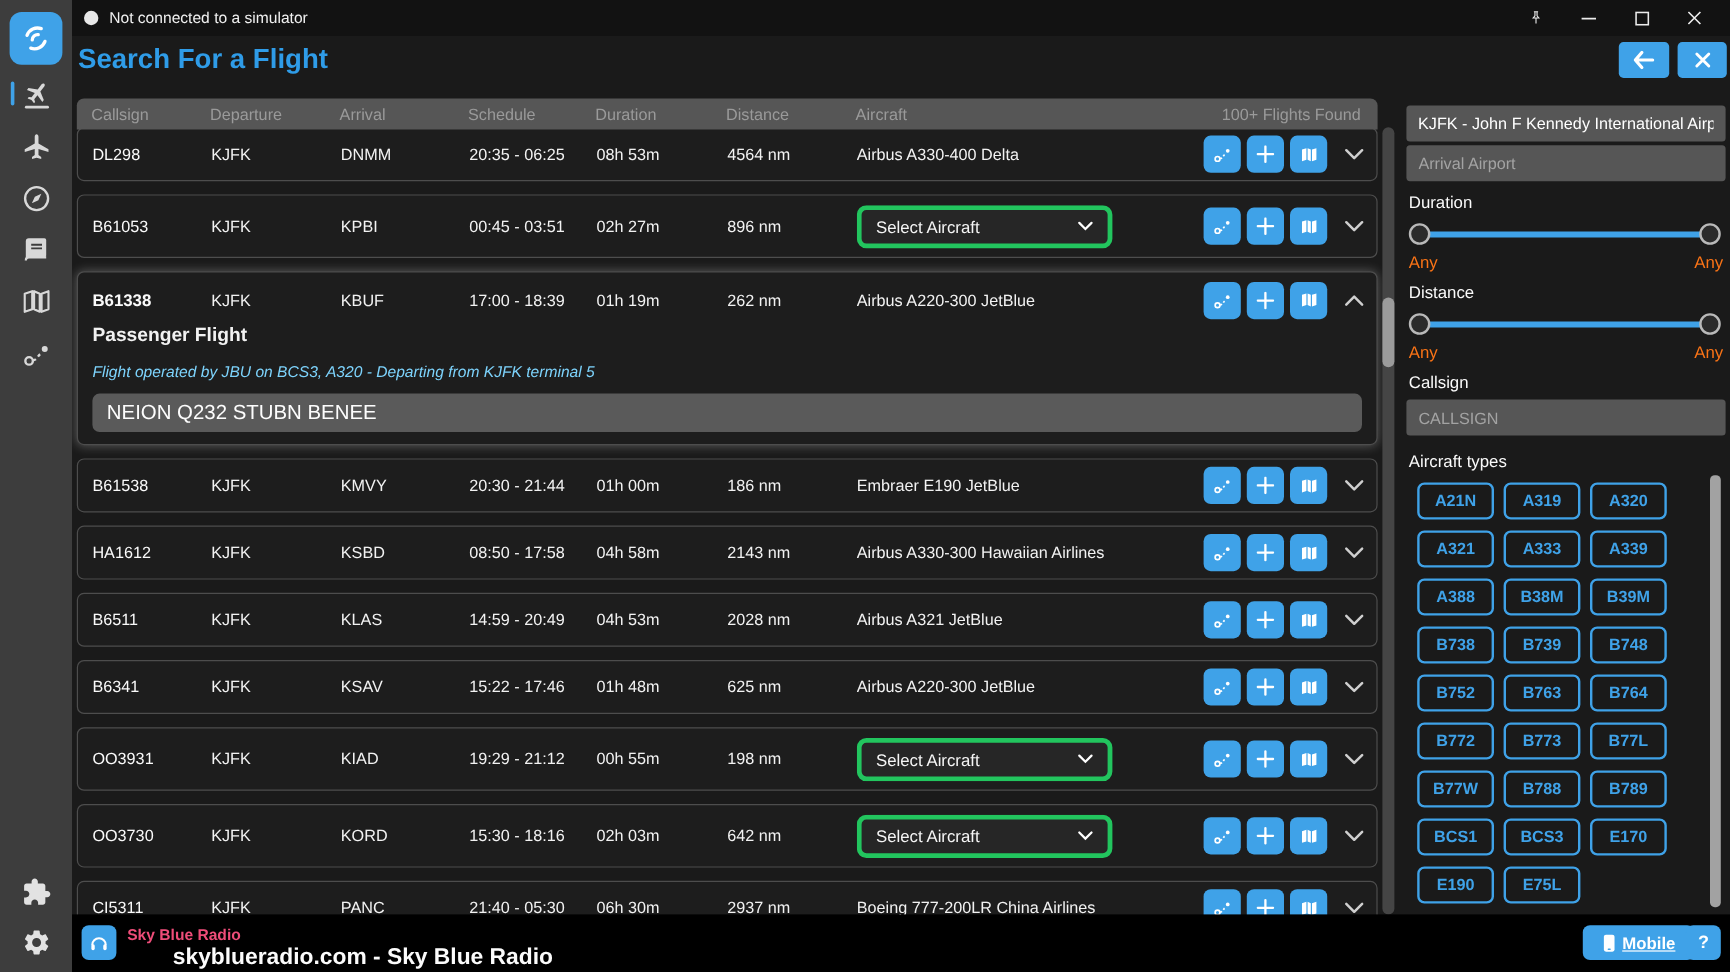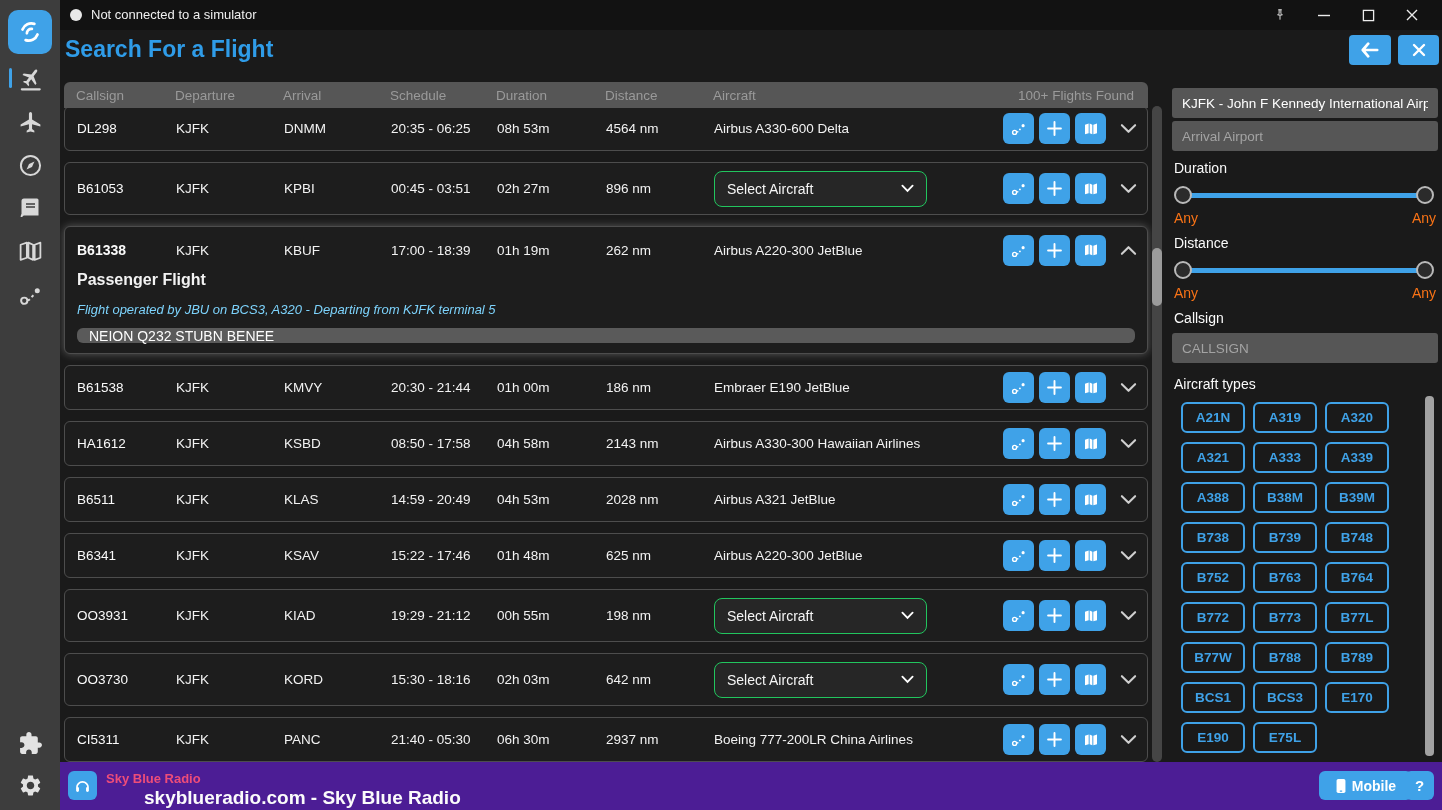--- a/index.html
+++ b/index.html
@@ -36,51 +36,51 @@
   .frow .main { display:grid; grid-template-columns:99px 108px 107px 106px 109px 108px 1fr 175px; align-items:center; padding-left:12px; font-size:13.5px; height:43px; }
   .frow.h-select .main { height:51px; }
   .frow.expanded { box-shadow:0 0 9px rgba(255,255,255,.28); }
   .frow.expanded .main { height:46px; }
   .cs { color:#fafafa; }
   .frow.expanded .cs { font-weight:bold; font-size:14px; }
   .cell { white-space:nowrap; overflow:hidden; }
   .actions { display:flex; align-items:center; gap:5px; padding-right:10px; justify-content:flex-end; }
   .act { width:31px; height:31px; border:none; border-radius:6px; background:#3fa2e8; color:#fff; display:flex; align-items:center; justify-content:center; cursor:pointer; font-size:17px; }
   .chev { margin-left:9px; color:#cfcfcf; display:flex; align-items:center; cursor:pointer; }
-  .aircraft-select { width:213px; height:36px; background:#262626; border:1px solid #22c55e; border-radius:8px; display:flex; align-items:center; justify-content:space-between; padding:0 12px; font-size:14px; color:#f5f5f5; cursor:pointer; }
+  .aircraft-select { width:213px; height:36px; background:#262626; border:4px solid #22c55e; border-radius:8px; display:flex; align-items:center; justify-content:space-between; padding:0 12px; font-size:14px; color:#f5f5f5; cursor:pointer; }
   .extra { padding:0 12px 10px 12px; }
   .flight-type { font-size:16px; font-weight:bold; margin-top:-2px; }
   .op-note { font-size:13px; font-style:italic; margin-top:13px; color:#7dd3fc; }
-  .route-box { margin-top:11px; height:15px; background:#5a5a5a; border-radius:6px; display:flex; align-items:center; padding:0 12px; font-size:14px; color:#fdfdfd; }
+  .route-box { margin-top:11px; height:32px; background:#5a5a5a; border-radius:6px; display:flex; align-items:center; padding:0 12px; font-size:17px; color:#fdfdfd; }
 
   
   .scroll-main-track { position:absolute; left:1152px; top:106px; width:10px; height:656px; background:#454545; border-radius:5px; z-index:6; }
   .scroll-main-thumb { position:absolute; left:0; top:142px; width:10px; height:58px; background:#9b9b9b; border-radius:5px; }
 
   
   .panel { position:absolute; left:1172px; top:0; width:266px; height:810px; z-index:5; }
   .pinput { position:absolute; left:0; width:266px; height:30px; background:#565656; border:none; border-radius:3px; color:#fff; font-size:13.5px; padding:0 10px; font-family:"Liberation Sans",sans-serif; }
   .pinput::placeholder { color:#a3a3a3; opacity:1; }
   .plabel { position:absolute; left:2px; font-size:14px; color:#fafafa; }
   .slider { position:absolute; left:2px; width:260px; height:18px; }
   .slider .track { position:absolute; left:8px; right:8px; top:7px; height:5px; background:#3fa2e8; border-radius:3px; }
   .slider .handle { position:absolute; top:0; width:18px; height:18px; border-radius:50%; background:#2b2b2b; border:2px solid #b9b9b9; }
   .slider .handle.left { left:0; } .slider .handle.right { right:0; }
   .anyrow { position:absolute; left:2px; width:262px; display:flex; justify-content:space-between; font-size:14px; color:#f97316;text-align:center; }
   .chips { position:absolute; left:9px; top:402px; width:210px; display:grid; grid-template-columns:repeat(3,64px); grid-auto-rows:31px; column-gap:8px; row-gap:9px; }
   .chip { background:transparent; border:2px solid #3fa2e8; border-radius:6px; color:#3fa2e8; font-weight:bold; font-size:13.5px; cursor:pointer; font-family:"Liberation Sans",sans-serif; }
   .scroll-panel { position:absolute; left:253px; top:396px; width:9px; height:360px; background:#a2a2a2; border-radius:4px; }
 
   
-  .bottombar { position:absolute; left:60px; top:762px; width:1382px; height:48px; background:#4c1d95; z-index:20; }
+  .bottombar { position:absolute; left:60px; top:762px; width:1382px; height:48px; background:#000000; z-index:20; }
   .radio { position:absolute; left:8px; top:9px; display:flex; gap:9px; }
   .radio-icon { width:29px; height:29px; border-radius:6px; background:#3fa2e8; display:flex; align-items:center; justify-content:center; flex:none; }
   .radio-name { font-size:13px; font-weight:bold; color:#ee4d79; }
   .radio-stream { font-size:19px; font-weight:bold; color:#fbfbfb; margin-top:1px;margin-left:38px; }
-  .mobile-btn { position:absolute; left:1259px; top:9px; width:93px; height:29px; border:none; border-radius:6px; background:#3fa2e8; color:#fff; font-weight:bold; font-size:14px; display:flex; align-items:center; justify-content:center; gap:5px; cursor:pointer; }
+  .mobile-btn { position:absolute; left:1259px; top:9px; width:93px; height:29px; border:none; border-radius:6px; background:#3fa2e8; color:#fff; font-weight:bold; font-size:14px; display:flex; align-items:center; justify-content:center; gap:5px; cursor:pointer;text-decoration:underline; }
   .help-btn { position:absolute; left:1345px; top:9px; width:29px; height:29px; border:none; border-radius:6px; background:#3fa2e8; color:#fff; font-weight:bold; font-size:15px; cursor:pointer; }
 </style>
 </head>
 <body>
 
 <div class="titlebar">
   <div class="status">
     <span class="dot"></span>
     <span>Not connected to a simulator</span>
   </div>
@@ -195,21 +195,21 @@
 
 <div class="rows">
     <div class="frow">
     <div class="main">
       <div class="cell cs">DL298</div>
       <div class="cell">KJFK</div>
       <div class="cell">DNMM</div>
       <div class="cell">20:35 - 06:25</div>
       <div class="cell">08h 53m</div>
       <div class="cell">4564 nm</div>
-      <div class="cell">Airbus A330-600 Delta</div>
+      <div class="cell">Airbus A330-400 Delta</div>
       <div class="actions">
         <button class="act" title="Route">
           <svg width="17" height="17" viewBox="0 0 24 24">
             <circle cx="6.5" cy="17.5" r="2.8" fill="none" stroke="#fff" stroke-width="2"></circle>
             <path d="M9.5 17c4 0 3.5-5 7.5-5.4" fill="none" stroke="#fff" stroke-width="2" stroke-dasharray="2.4 2.4"></path>
             <circle cx="18.5" cy="8" r="2.2" fill="#fff"></circle>
           </svg>
         </button>
         <button class="act" title="Add">
           <svg width="15" height="15" viewBox="0 0 14 14">

